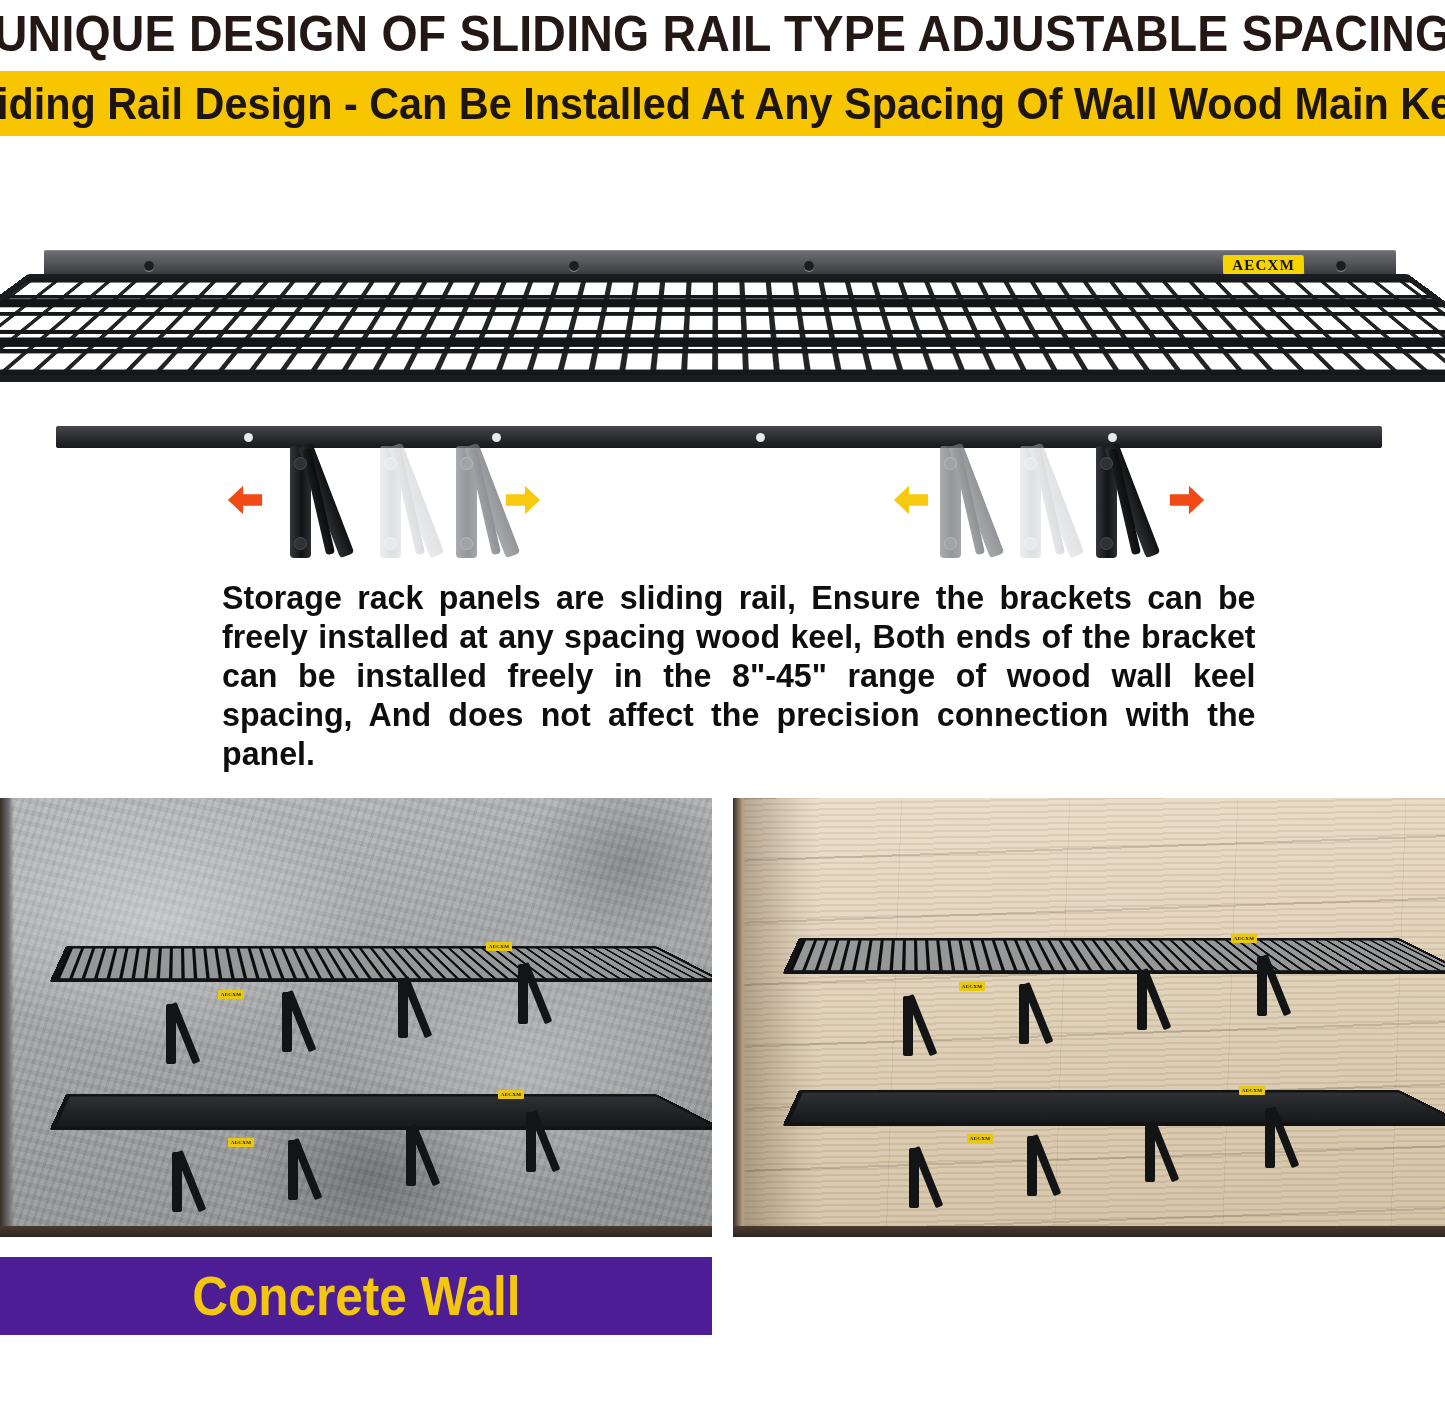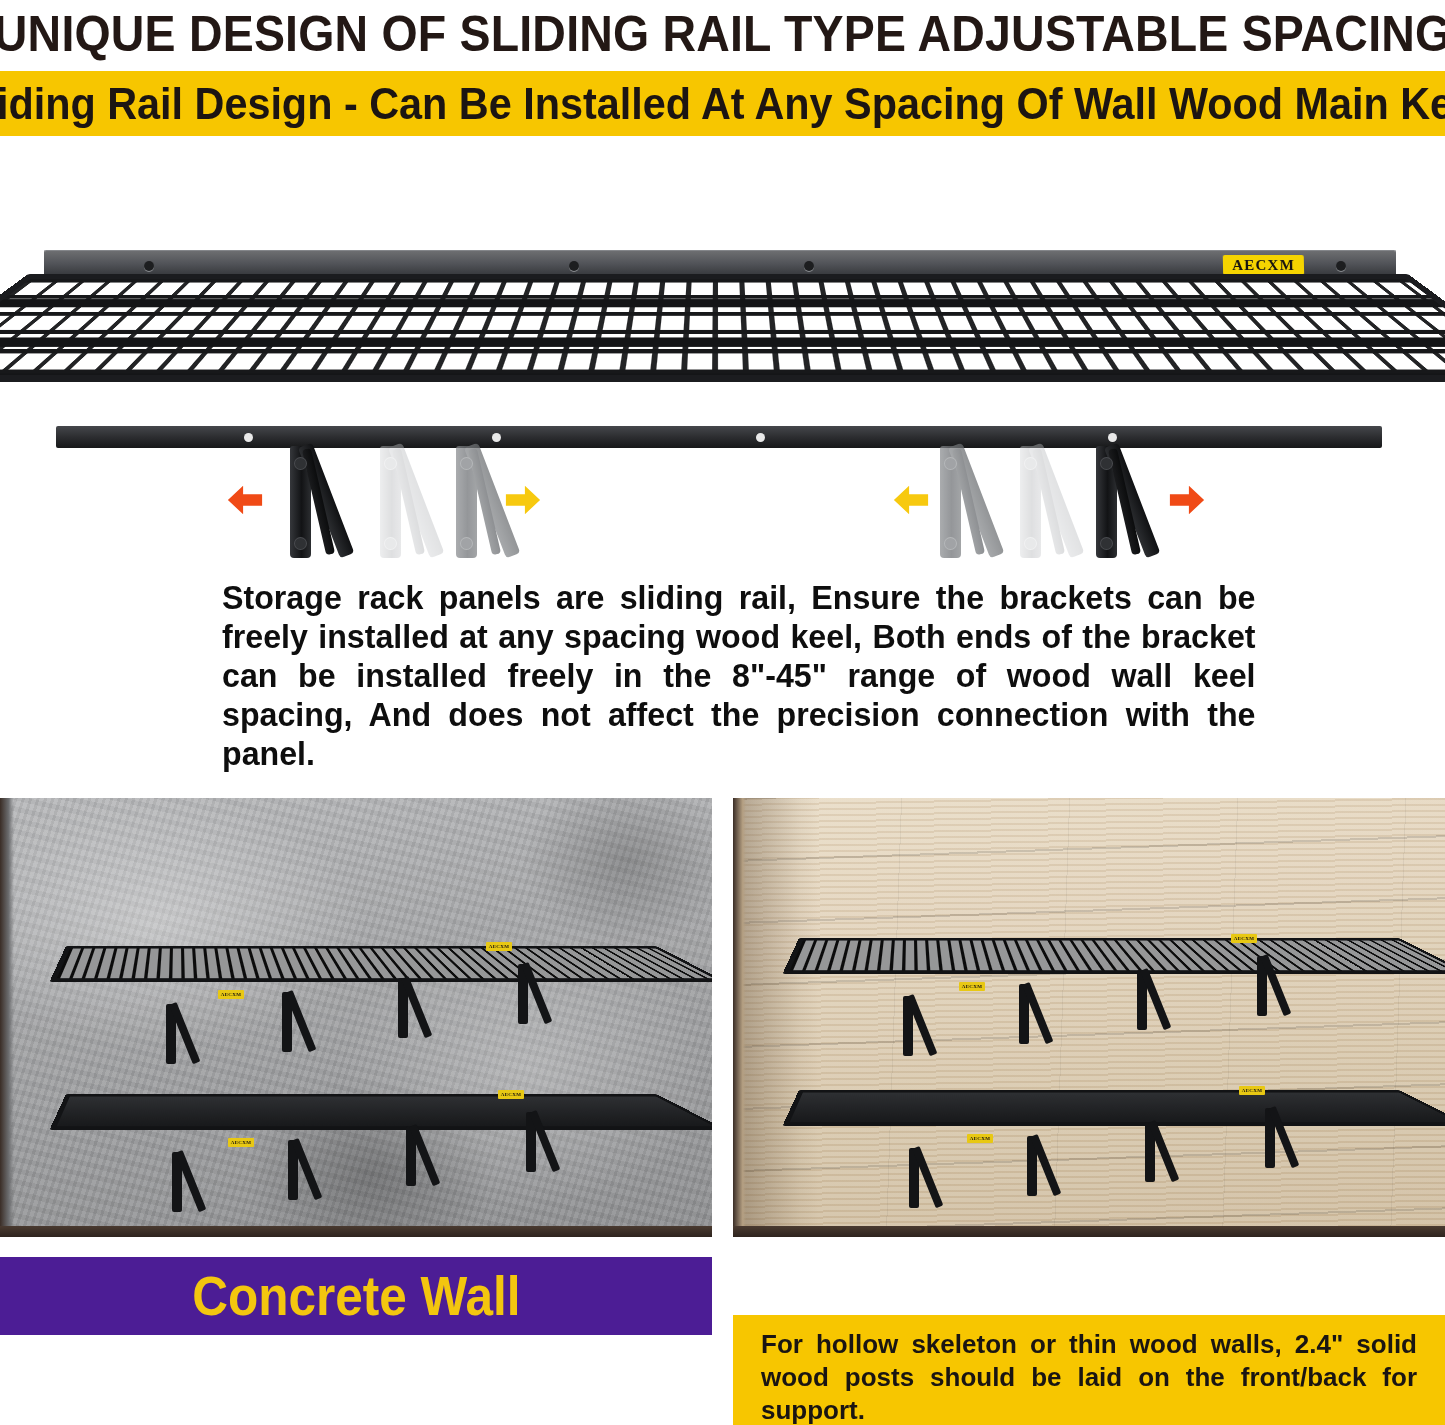--- a/index.html
+++ b/index.html
@@ -466,17 +466,14 @@
           </div>
         <div class="ms-brk" style="left:466px; top:18px;">
             <div class="v"></div>
             <div class="d"></div>
           </div>
       </div>
 
       <div class="floorline"></div>
     </div>
 
-    <div class="cap-body">
-      <div class="t">For hollow skeleton or thin wood walls, 2.4" solid wood posts should be laid on the front/back for support.</div>
-    </div>
   </div>
 </div>
 
 </body></html>

